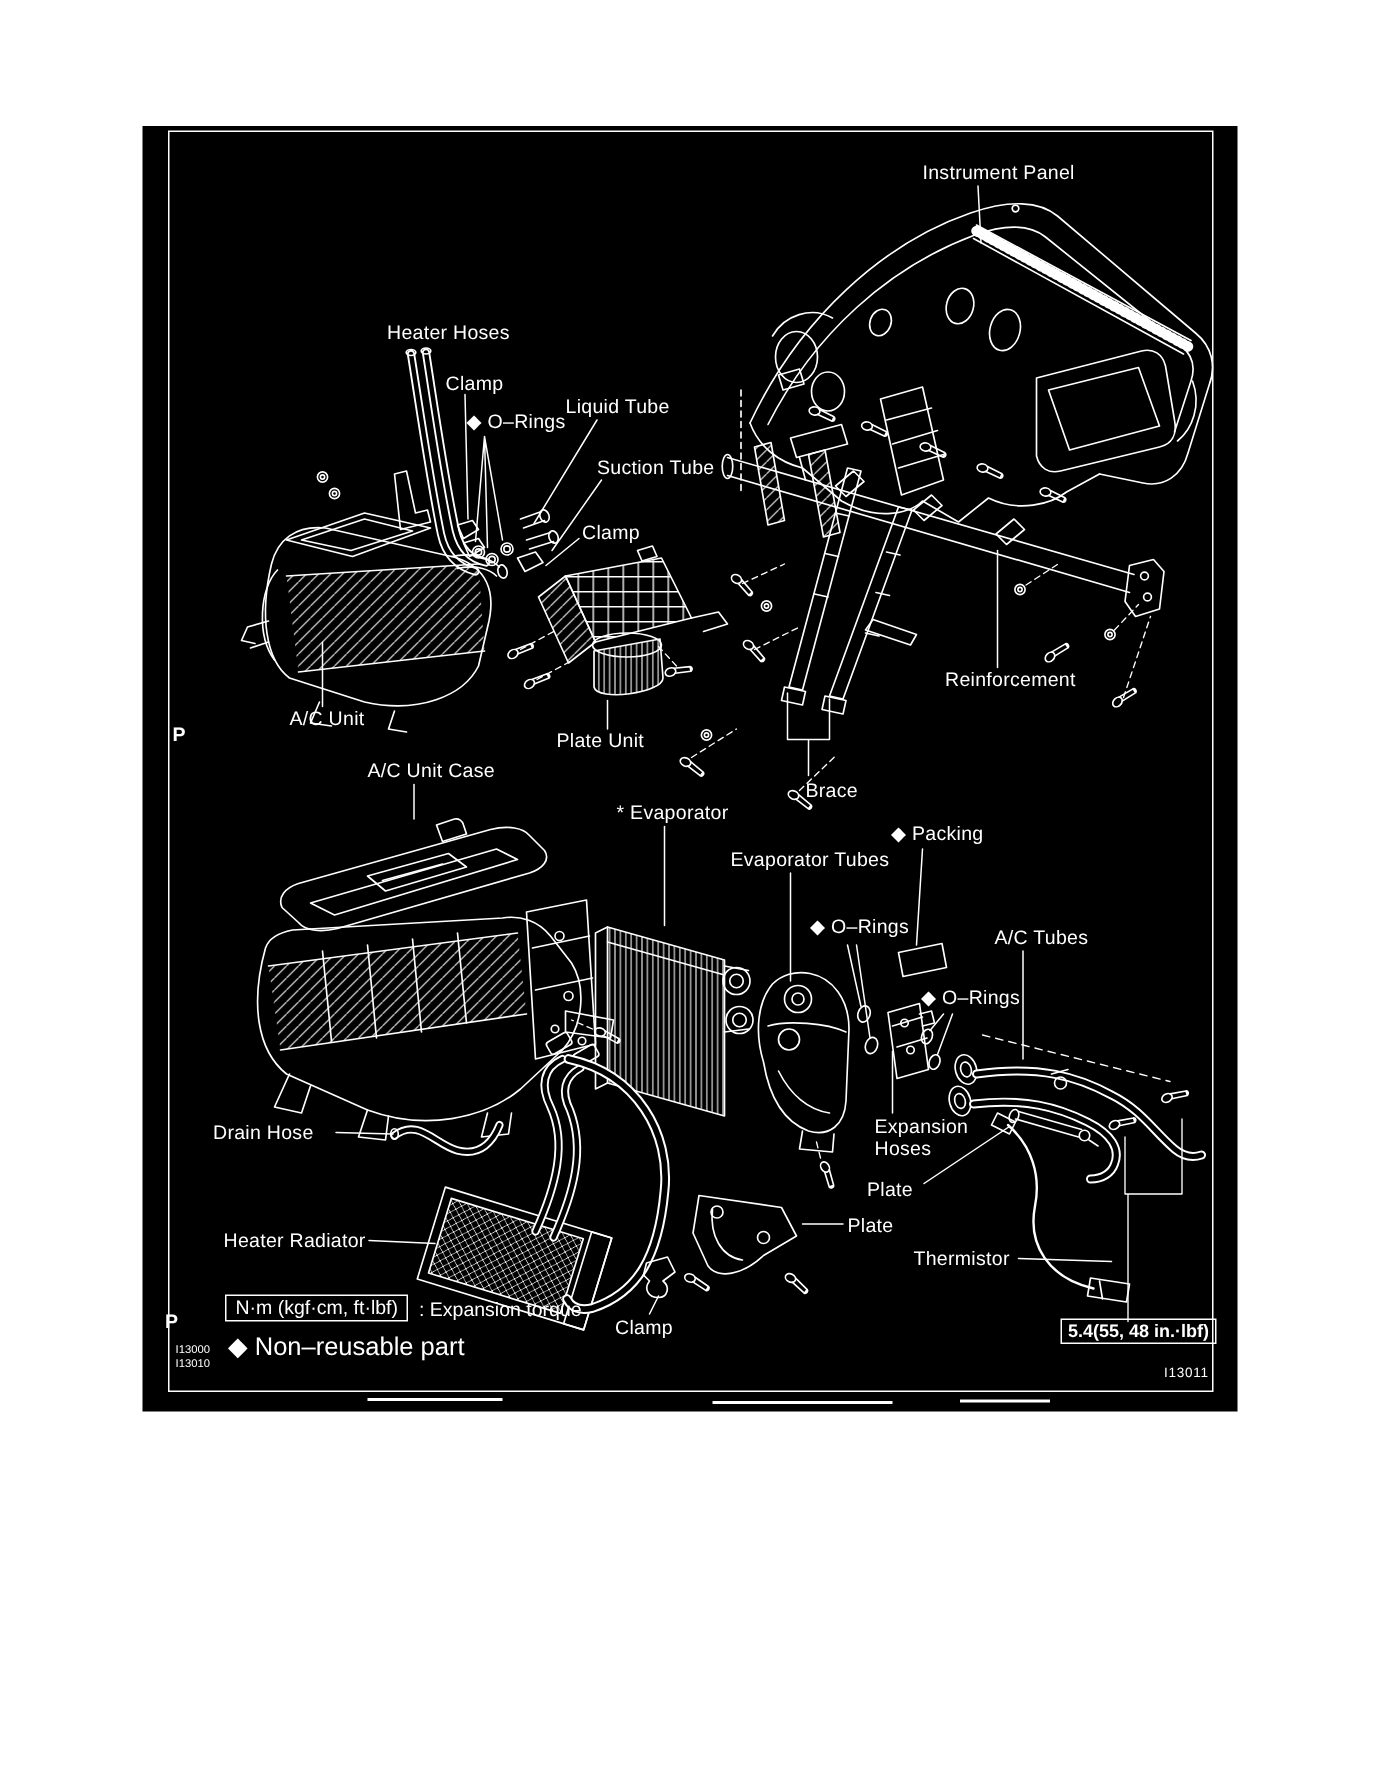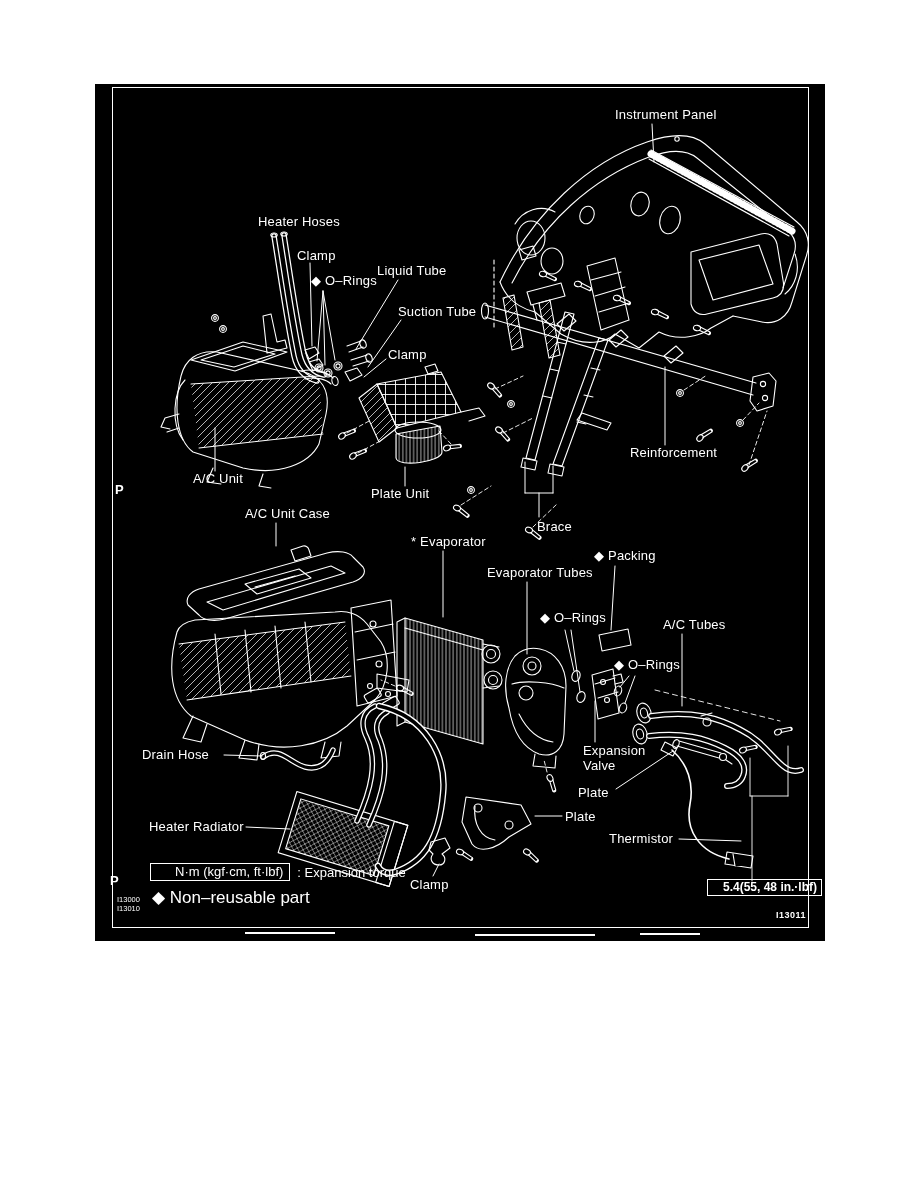--- a/index.html
+++ b/index.html
@@ -4,27 +4,27 @@
 <style>
   html,body{margin:0;padding:0;background:#fff;}
   .sheet{position:relative;width:918px;height:1188px;background:#fff;overflow:hidden;
          font-family:"Liberation Sans", sans-serif;}
   .diagram{position:absolute;left:95px;top:36px;width:730px;height:857px;background:#000;margin-top:48px;}
   .frame{position:absolute;left:17px;top:3px;right:16px;bottom:13px;border:1.5px solid #fff;}
   .art{position:absolute;left:0;top:0;width:730px;height:857px;}
   .lbl{position:absolute;color:#fff;font-size:13px;line-height:1.12;white-space:nowrap;letter-spacing:.2px;}
   .lbl.wrap{white-space:normal;width:78px;}
   .legend-row{position:absolute;left:55px;top:779px;display:flex;align-items:center;gap:7px;color:#fff;font-size:13px;}
-  .torque-box{border:1.2px solid #fff;padding:0 6px 1px 24px;display:inline-block;}
+  .torque-box{border:1.2px solid #fff;padding:0 6px 1px 6px;display:inline-block;}
   .nonreuse{position:absolute;left:57px;top:803px;color:#fff;font-size:17px;}
   .footnote{position:absolute;left:50px;top:818px;color:#fff;font-size:12.6px;white-space:nowrap;}
   .torque-callout{position:absolute;left:612px;top:795px;border:1.4px solid #fff;color:#fff;
-                  font-size:12px;font-weight:bold;padding:0 4px 1px 15px;white-space:nowrap;}
+                  font-size:12px;font-weight:bold;padding:0 4px 1px 4px;white-space:nowrap;}
   .codes-left{position:absolute;left:22px;top:811px;color:#fff;font-size:7.5px;line-height:1.25;}
-  .code-right{position:absolute;left:681px;top:826px;color:#fff;font-size:9px;font-weight:bold;letter-spacing:.5px;}
+  .code-right{position:absolute;left:681px;top:826px;color:#fff;font-size:9px;font-weight:normal;letter-spacing:.5px;}
   .pmark{position:absolute;color:#fff;font-size:13px;font-weight:bold;}
   .noise{position:absolute;background:#fff;}
 </style>
 </head>
 <body>
 
 <div class="sheet">
   <div class="diagram">
     <div class="frame"></div>
 
@@ -338,21 +338,21 @@
     <div class="lbl" style="left:276px;top:403px">Plate Unit</div>
     <div class="lbl" style="left:535px;top:362px">Reinforcement</div>
     <div class="lbl" style="left:442px;top:436px">Brace</div>
     <div class="lbl" style="left:150px;top:423px">A/C Unit Case</div>
     <div class="lbl" style="left:316px;top:451px">* Evaporator</div>
     <div class="lbl" style="left:392px;top:482px">Evaporator Tubes</div>
     <div class="lbl" style="left:499px;top:465px">◆ Packing</div>
     <div class="lbl" style="left:445px;top:527px">◆ O–Rings</div>
     <div class="lbl" style="left:568px;top:534px">A/C Tubes</div>
     <div class="lbl" style="left:519px;top:574px">◆ O–Rings</div>
-    <div class="lbl wrap" style="left:488px;top:660px">Expansion Valve</div>
+    <div class="lbl wrap" style="left:488px;top:660px">Expansion Hoses</div>
     <div class="lbl" style="left:483px;top:702px">Plate</div>
     <div class="lbl" style="left:470px;top:726px">Plate</div>
     <div class="lbl" style="left:47px;top:664px">Drain Hose</div>
     <div class="lbl" style="left:54px;top:736px">Heater Radiator</div>
     <div class="lbl" style="left:514px;top:748px">Thermistor</div>
     <div class="lbl" style="left:315px;top:794px">Clamp</div>
 
     <div class="legend-row">
       <span class="torque-box">N·m (kgf·cm, ft·lbf)</span>
       <span>: Expansion torque</span>

